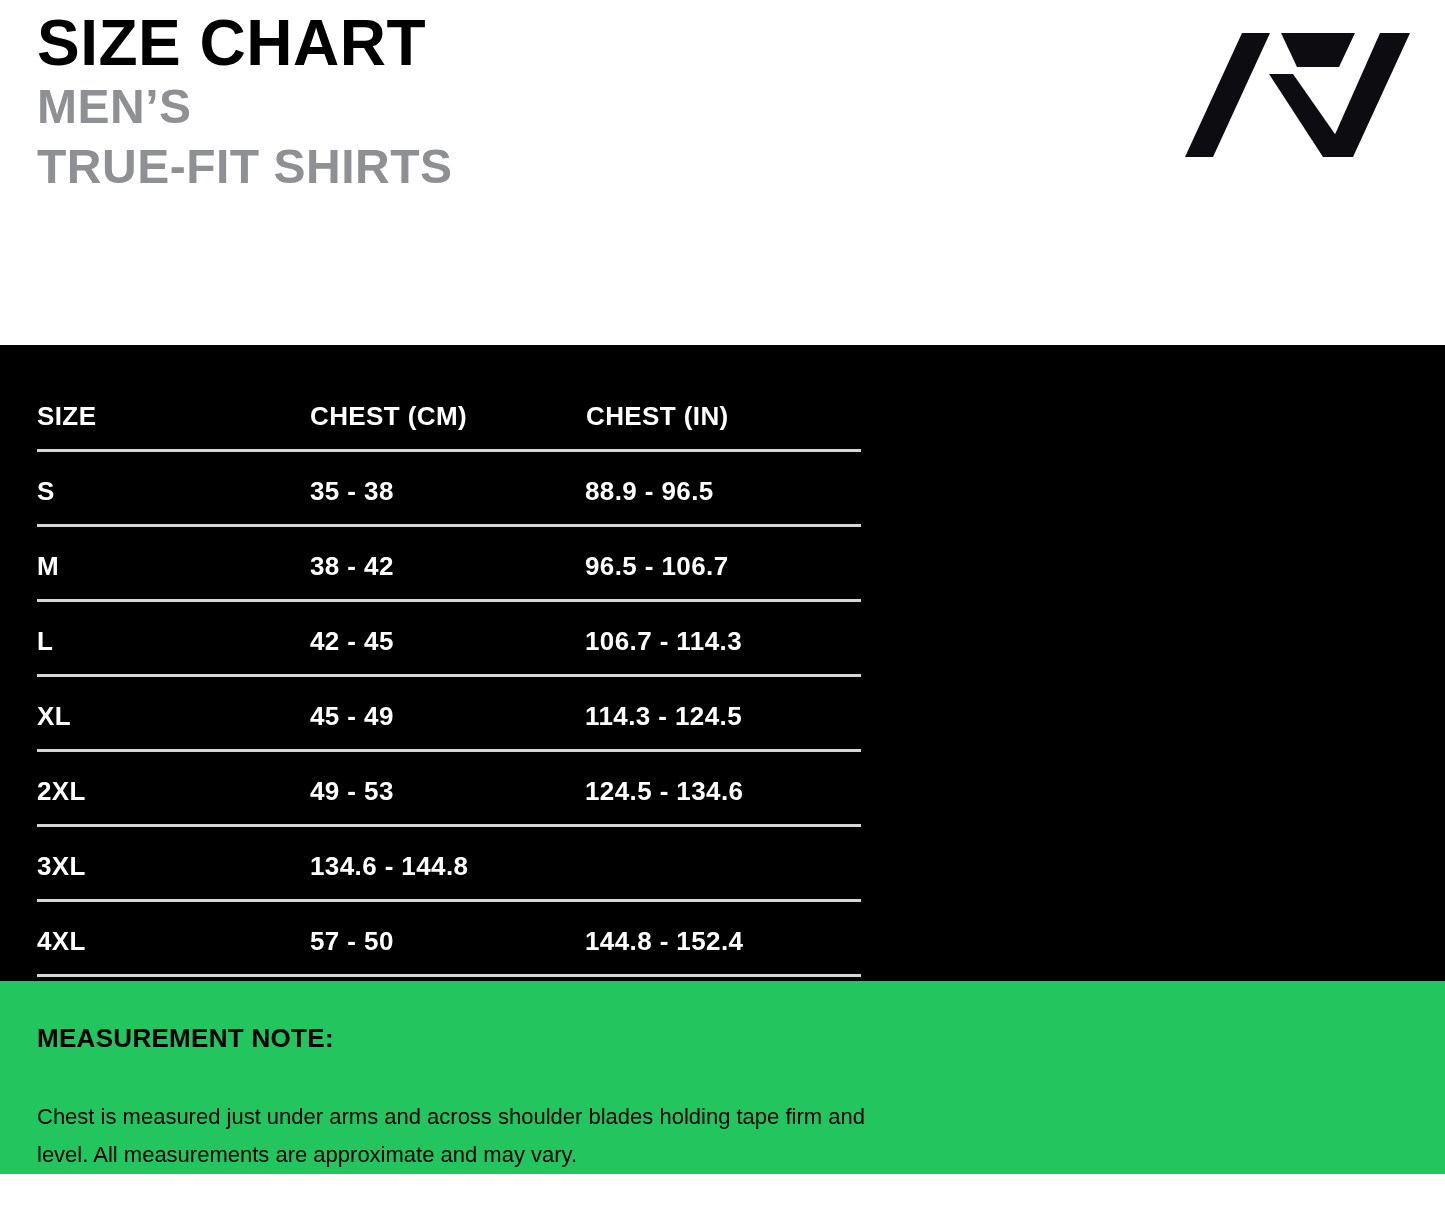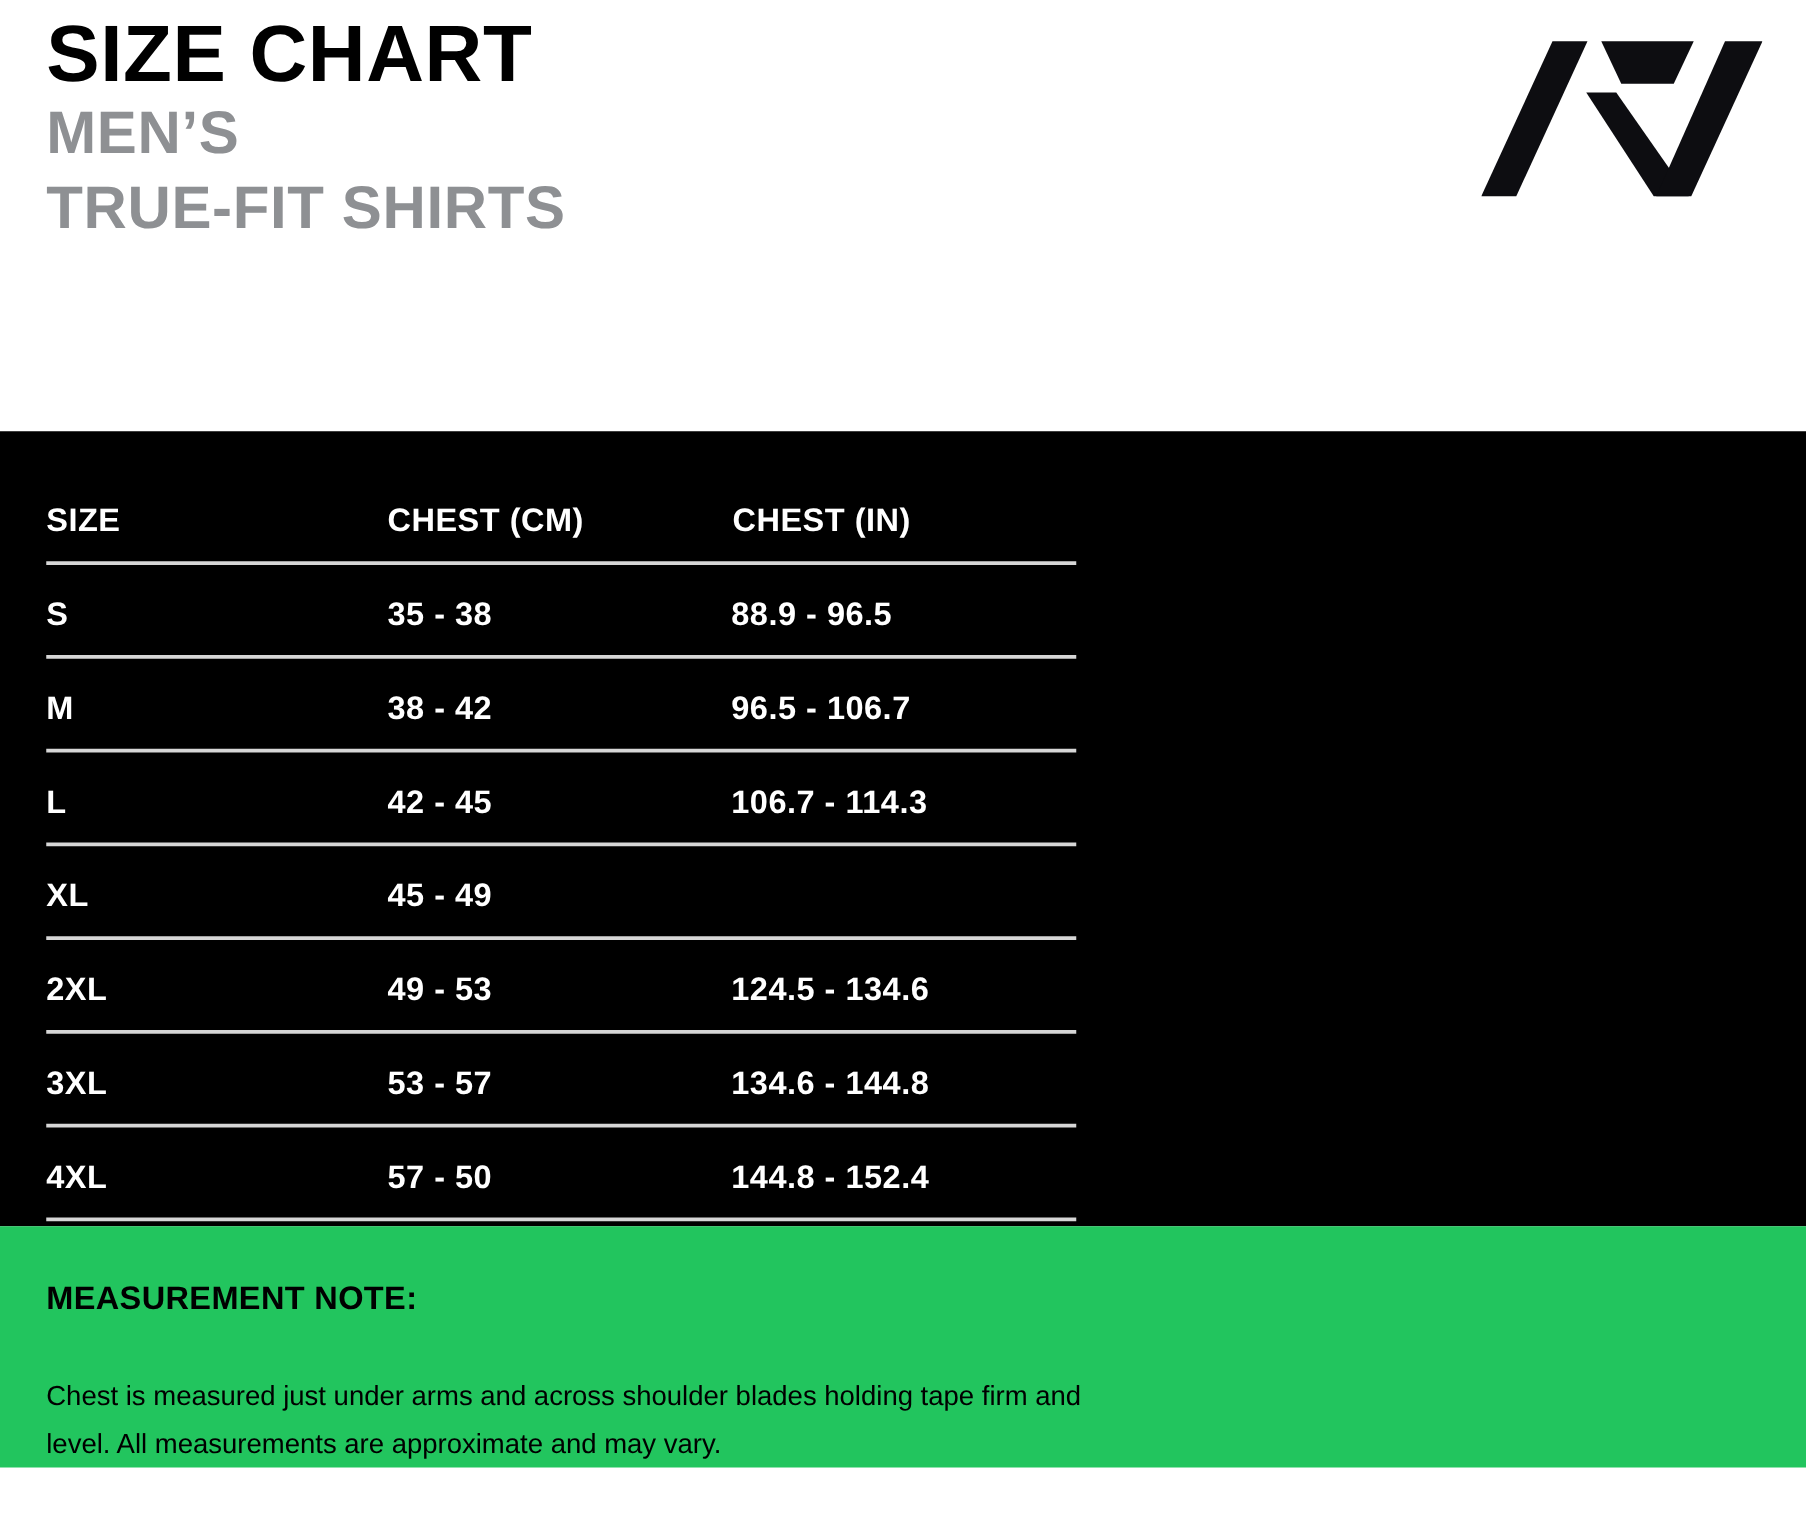--- a/index.html
+++ b/index.html
@@ -171,33 +171,33 @@
       <div class="trow">
         <div class="cell c-size">L</div>
         <div class="cell c-in">42 - 45</div>
         <div class="cell c-cm">106.7 - 114.3</div>
       </div>
       <div class="divider"></div>
 
       <div class="trow">
         <div class="cell c-size">XL</div>
         <div class="cell c-in">45 - 49</div>
+        <div class="cell c-cm">114.3 - 124.5</div>
       </div>
       <div class="divider"></div>
 
       <div class="trow">
         <div class="cell c-size">2XL</div>
         <div class="cell c-in">49 - 53</div>
         <div class="cell c-cm">124.5 - 134.6</div>
       </div>
       <div class="divider"></div>
 
       <div class="trow">
         <div class="cell c-size">3XL</div>
-        <div class="cell c-in">53 - 57</div>
         <div class="cell c-cm">134.6 - 144.8</div>
       </div>
       <div class="divider"></div>
 
       <div class="trow">
         <div class="cell c-size">4XL</div>
         <div class="cell c-in">57 - 50</div>
         <div class="cell c-cm">144.8 - 152.4</div>
       </div>
       <div class="divider"></div>

